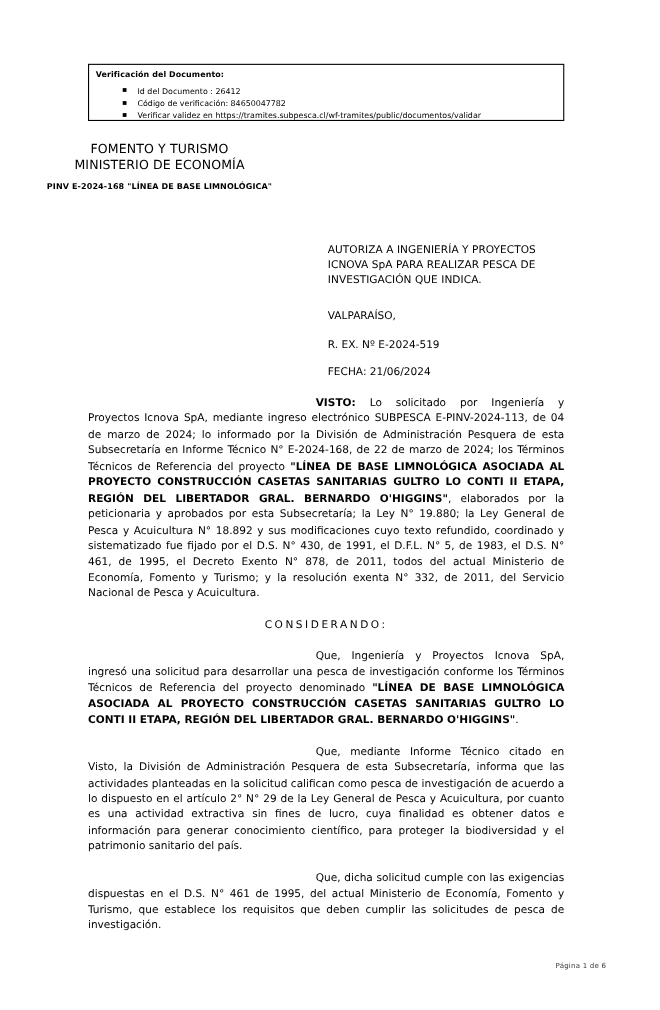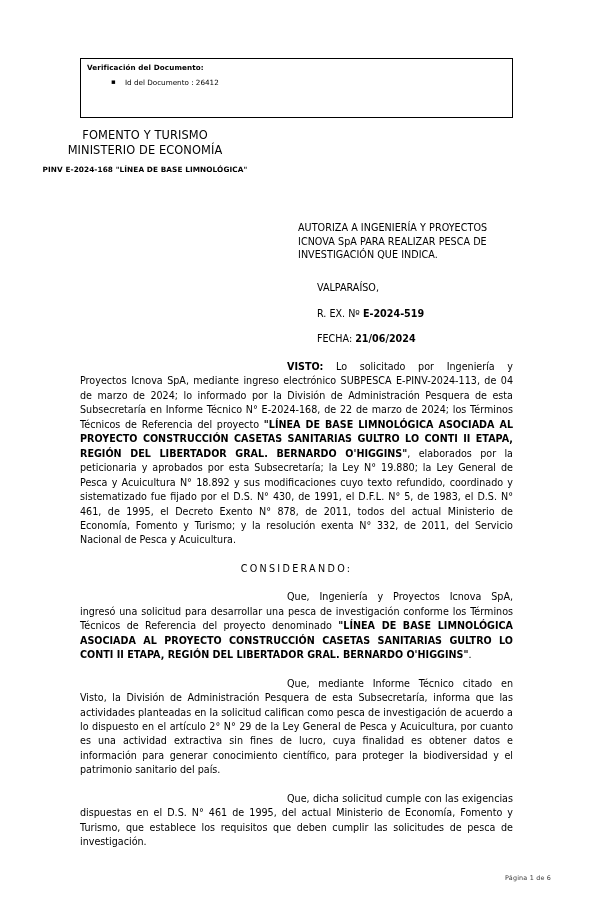--- a/index.html
+++ b/index.html
@@ -16,21 +16,21 @@
     color: #000000;
     overflow: hidden;
   }
 
   
   .verif-box {
     position: absolute;
     left: 80px;
     top: 58px;
     width: 433px;
-    height: 60px;
+    height: 52px;
     border: 1px solid #000000;
     box-sizing: border-box;
     overflow: hidden;
     padding: 4px 0 0 6px;
   }
   .verif-title {
     font-size: 7.2px;
     font-weight: bold;
     line-height: 10px;
     letter-spacing: 0.1px;
@@ -97,23 +97,23 @@
     letter-spacing: 0.05px;
   }
   .meta-block {
     position: absolute;
     left: 298px;
     top: 281px;
     width: 215px;
     font-size: 9.6px;
     line-height: 13.6px;
   }
-  .meta-row { margin-bottom: 12px; margin-left: 19px; }
+  .meta-row { margin-bottom: 12px; }
   .meta-row:last-child { margin-bottom: 0; }
-  .meta-row b { font-weight: bold; }
+  .meta-row b { font-weight: normal; }
 
   
   .body-text {
     position: absolute;
     left: 80px;
     top: 360px;
     width: 433px;
     font-size: 9.6px;
     line-height: 14.45px;
     text-align: justify;
@@ -147,20 +147,22 @@
     padding-left: 39px;
   }
 </style>
 </head>
 <body>
 
 <div class="verif-box">
   <div class="verif-title">Verificación del Documento:</div>
   <ul class="verif-list">
     <li>Id del Documento : 26412</li>
+    <li>Código de verificación: 84650047782</li>
+    <li>Verificar validez en https://tramites.subpesca.cl/wf-tramites/public/documentos/validar</li>
   </ul>
 </div>
 
 <div class="letterhead">
   <div class="lh-ministry">FOMENTO Y TURISMO</div>
   <div class="lh-ministry">MINISTERIO DE ECONOMÍA</div>
   <div class="lh-pinv">PINV E-2024-168 "LÍNEA DE BASE LIMNOLÓGICA"</div>
 </div>
 
 <div class="subject-block">AUTORIZA A INGENIERÍA Y PROYECTOS ICNOVA SpA PARA REALIZAR PESCA DE INVESTIGACIÓN QUE INDICA.</div>

